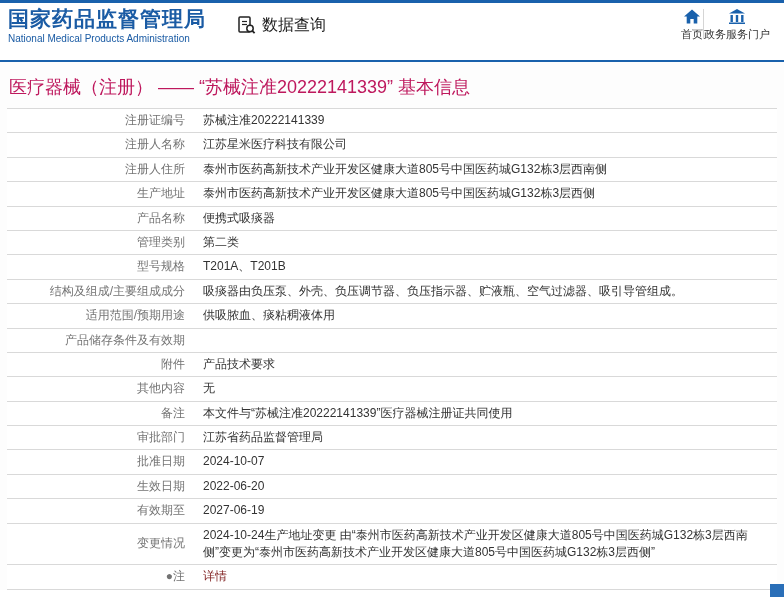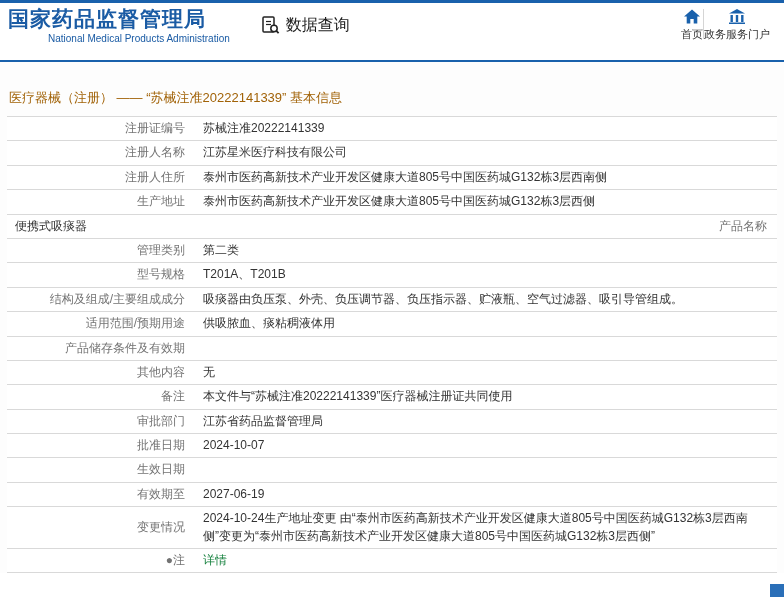--- a/index.html
+++ b/index.html
@@ -13,41 +13,41 @@
   .topbar { height: 3px; background: #1961ac; }
   header {
     height: 57px;
     display: flex;
     align-items: center;
     background: #fff;
     padding: 0 10px 12px 8px;
   }
   .logo-block { display: flex; flex-direction: column; justify-content: center; cursor: pointer; }
   .logo-cn { color: #1a5ba4; font-size: 21px; font-weight: bold; letter-spacing: 1px; line-height: 1.15; }
-  .logo-en { color: #1a5ba4; font-size: 10px; margin-top: 2px; margin-left: 40px; }
+  .logo-en { color: #1a5ba4; font-size: 10px; margin-top: 2px; }
   .tool {
     display: flex; align-items: center; gap: 5px;
     margin-left: 30px; font-size: 16px; font-weight: normal; color: #1b1b1b;
     cursor: pointer;
   }
   .header-nav { margin-left: auto; display: flex; align-items: flex-start; gap: 0; padding-right: 4px; }
   .nav-item {
     display: flex; flex-direction: column; align-items: center; gap: 3px;
     font-size: 11px; color: #333; text-decoration: none; cursor: pointer; white-space: nowrap;
   }
   .nav-divider { width: 1px; height: 30px; background: #d5d5d5; }
   .header-line { height: 2px; background: #1961ac; }
   main { padding: 0 7px; background: #fdfdfd; }
-  .page-title { color: #a16207; font-size: 13px; padding: 27px 0 9px 2px; }
+  .page-title { color: #be185d; font-size: 18px; padding: 13px 0 9px 2px; }
   .info-table { border-top: 1px solid #d9d9d9; background: #fff; }
   .row { display: flex; border-bottom: 1px solid #d9d9d9; min-height: 24px; align-items: center; font-size: 12px; }
   .cell { line-height: 1.45; }
   .cell.label { width: 188px; flex-shrink: 0; text-align: right; padding: 3px 10px 3px 4px; color: #737373; }
   .cell.value { flex: 1; padding: 3px 10px 3px 8px; color: #333; }
-  .link { color: #15803d; text-decoration: none; cursor: pointer; }
+  .link { color: #7f1d1d; text-decoration: none; cursor: pointer; }
   .back-top {
     position: fixed; right: 0; bottom: 0; width: 14px; height: 13px;
     background: #2a6fb8; cursor: pointer;
   }
   svg { display: block; }
 </style>
 </head>
 <body>
 
 <div class="topbar"></div>
@@ -112,22 +112,22 @@
     </div>
     <div class="row">
       <div class="cell label">注册人住所</div>
       <div class="cell value">泰州市医药高新技术产业开发区健康大道805号中国医药城G132栋3层西南侧</div>
     </div>
     <div class="row">
       <div class="cell label">生产地址</div>
       <div class="cell value">泰州市医药高新技术产业开发区健康大道805号中国医药城G132栋3层西侧</div>
     </div>
     <div class="row">
+      <div class="cell label">产品名称</div>
       <div class="cell value">便携式吸痰器</div>
-      <div class="cell label">产品名称</div>
     </div>
     <div class="row">
       <div class="cell label">管理类别</div>
       <div class="cell value">第二类</div>
     </div>
     <div class="row">
       <div class="cell label">型号规格</div>
       <div class="cell value">T201A、T201B</div>
     </div>
     <div class="row">
@@ -136,37 +136,42 @@
     </div>
     <div class="row">
       <div class="cell label">适用范围/预期用途</div>
       <div class="cell value">供吸脓血、痰粘稠液体用</div>
     </div>
     <div class="row">
       <div class="cell label">产品储存条件及有效期</div>
       <div class="cell value"></div>
     </div>
     <div class="row">
+      <div class="cell label">附件</div>
+      <div class="cell value">产品技术要求</div>
+    </div>
+    <div class="row">
       <div class="cell label">其他内容</div>
       <div class="cell value">无</div>
     </div>
     <div class="row">
       <div class="cell label">备注</div>
       <div class="cell value">本文件与“苏械注准20222141339”医疗器械注册证共同使用</div>
     </div>
     <div class="row">
       <div class="cell label">审批部门</div>
       <div class="cell value">江苏省药品监督管理局</div>
     </div>
     <div class="row">
       <div class="cell label">批准日期</div>
       <div class="cell value">2024-10-07</div>
     </div>
     <div class="row">
       <div class="cell label">生效日期</div>
+      <div class="cell value">2022-06-20</div>
     </div>
     <div class="row">
       <div class="cell label">有效期至</div>
       <div class="cell value">2027-06-19</div>
     </div>
     <div class="row">
       <div class="cell label">变更情况</div>
       <div class="cell value">2024-10-24生产地址变更 由“泰州市医药高新技术产业开发区健康大道805号中国医药城G132栋3层西南侧”变更为“泰州市医药高新技术产业开发区健康大道805号中国医药城G132栋3层西侧”</div>
     </div>
     <div class="row">

